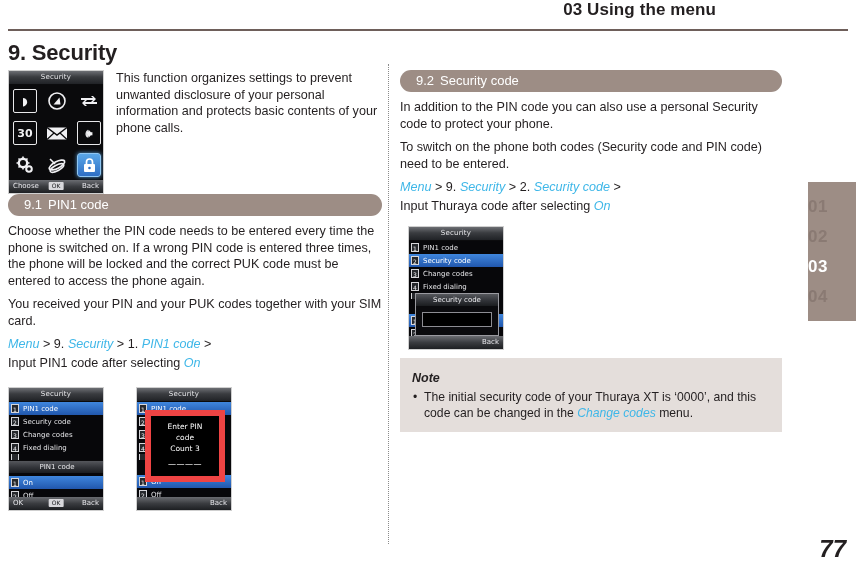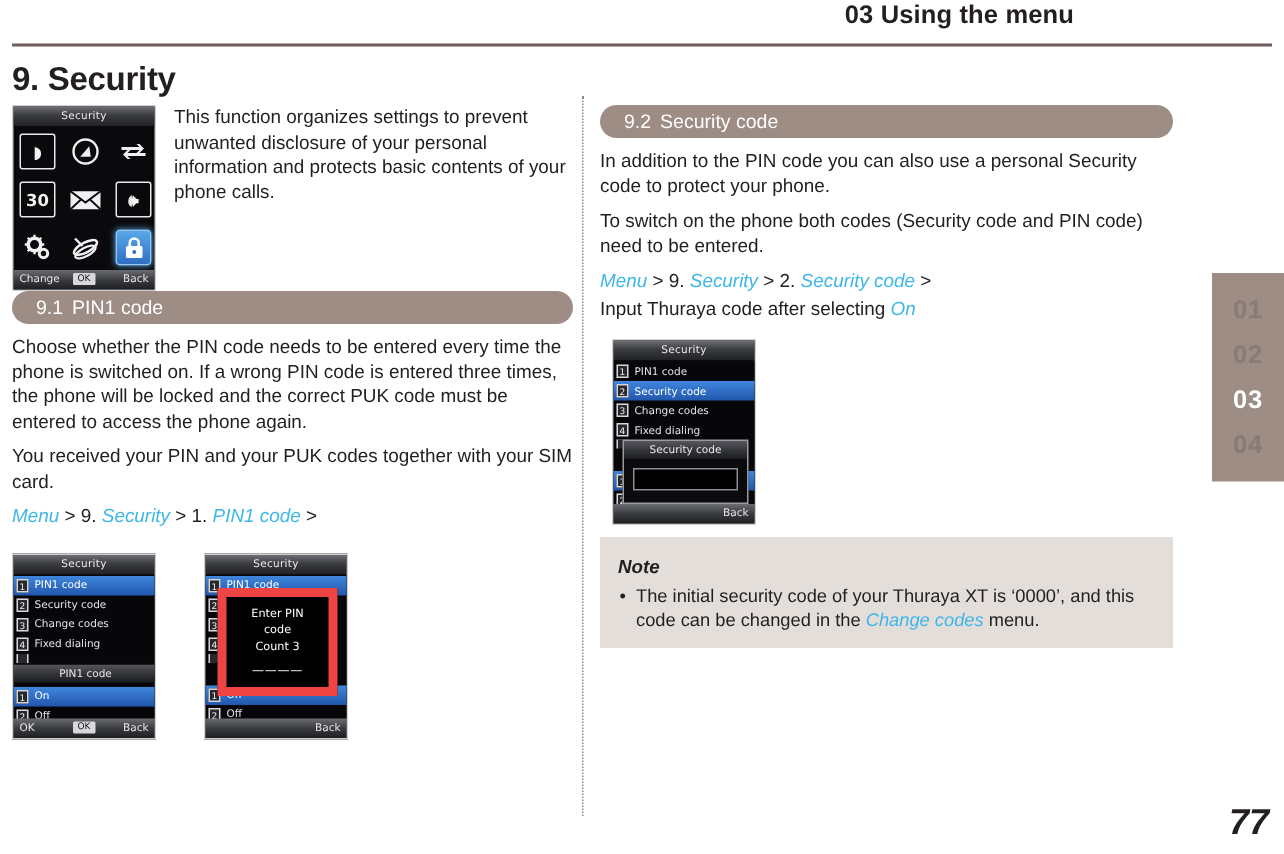--- a/index.html
+++ b/index.html
@@ -316,21 +316,21 @@
   }
 
   
   .chapter-tabs {
     position: absolute;
     left: 808px;
     top: 182px;
     width: 48px;
     height: 139px;
     background: #9d8d85;
-    text-align: center;
+    text-align: left;
     padding-top: 10px;
     box-sizing: border-box;
   }
   .chapter-tabs .tab {
     font-size: 17px;
     font-weight: bold;
     line-height: 30px;
     color: #8a7a73;
     letter-spacing: 0.5px;
   }
@@ -404,40 +404,43 @@
         </div>
         <div class="gicon sel">
           <svg width="17" height="17" viewBox="0 0 17 17" aria-hidden="true">
             <rect x="3" y="7" width="11" height="8" rx="1" fill="#ffffff"></rect>
             <path d="M5.5 7 V5 a3 3 0 0 1 6 0 V7" fill="none" stroke="#ffffff" stroke-width="1.7"></path>
             <circle cx="8.5" cy="11" r="1.3" fill="#2f6fc4"></circle>
           </svg>
         </div>
       </div>
       <div class="phone-softbar">
-        <span class="sk-left">Change</span>
+        <span class="sk-left">Choose</span>
         <span class="sk-mid">OK</span>
         <span class="sk-right">Back</span>
       </div>
     </div>
 
     <div class="intro-text">This function organizes settings to prevent unwanted disclosure of your personal information and protects basic contents of your phone calls.</div>
   </div>
 
   <div class="section-bar">
     <span class="sec-num">9.1</span><span>PIN1 code</span>
   </div>
 
   <p class="body">Choose whether the PIN code needs to be entered every time the phone is switched on.  If a wrong PIN code is entered three times, the phone will be locked and the correct PUK code must be entered to access the phone again.</p>
   <p class="body">You received your PIN and your PUK codes together with your SIM card.</p>
 
   <p class="body tight">
     <span class="nav">Menu</span><span class="nav-plain"> &gt; 9. </span><span class="nav">Security</span><span class="nav-plain"> &gt; 1. </span><span class="nav">PIN1 code</span><span class="nav-plain"> &gt;</span>
   </p>
 
+  <p class="body">
+    <span>Input PIN1 code after selecting </span><span class="nav">On</span>
+  </p>
 
   <div style="position:relative; height:132px; margin-top:16px;">
 
     <div class="phone phone-list" style="position:absolute; left:0; top:0;">
       <div class="phone-titlebar">Security</div>
       <div class="list-area">
         <div class="lrow hl">
           <span class="lnum">1</span>
           <span>PIN1 code</span>
         </div>

